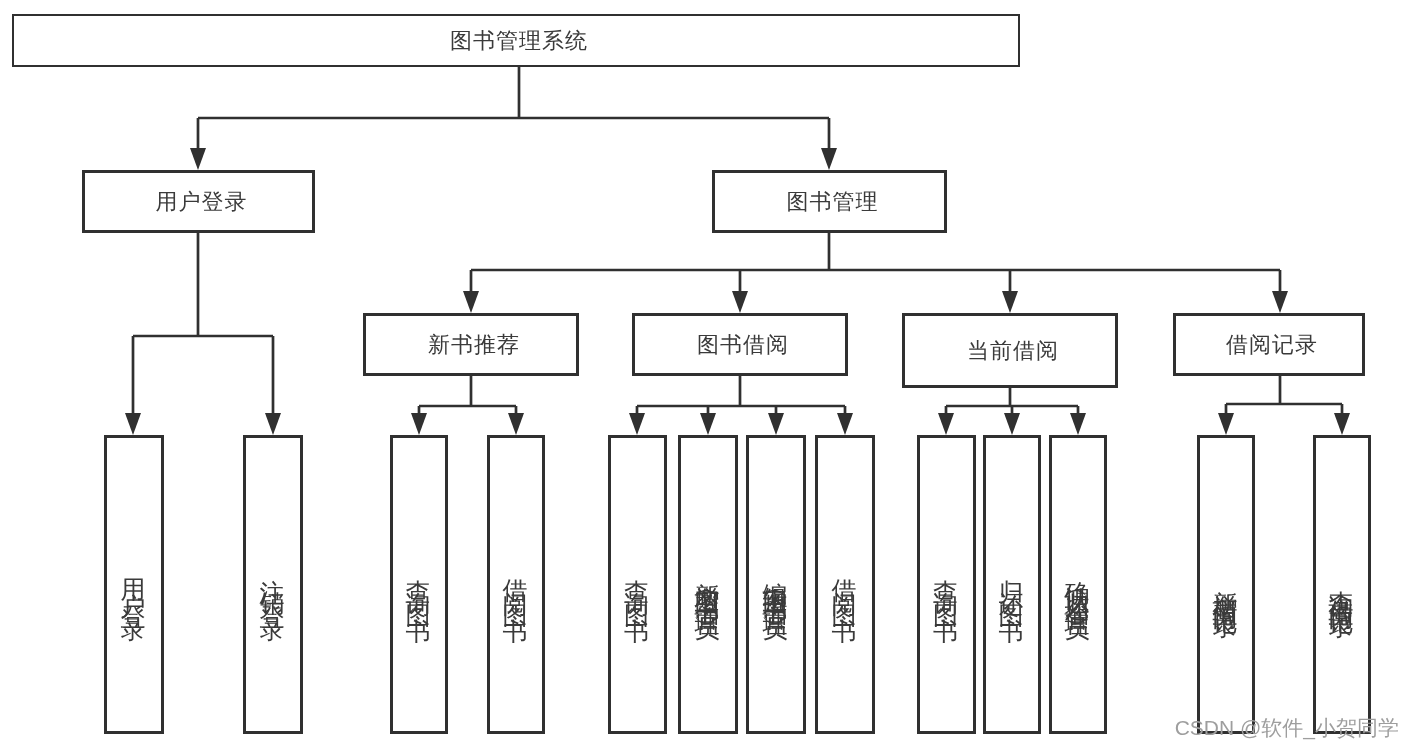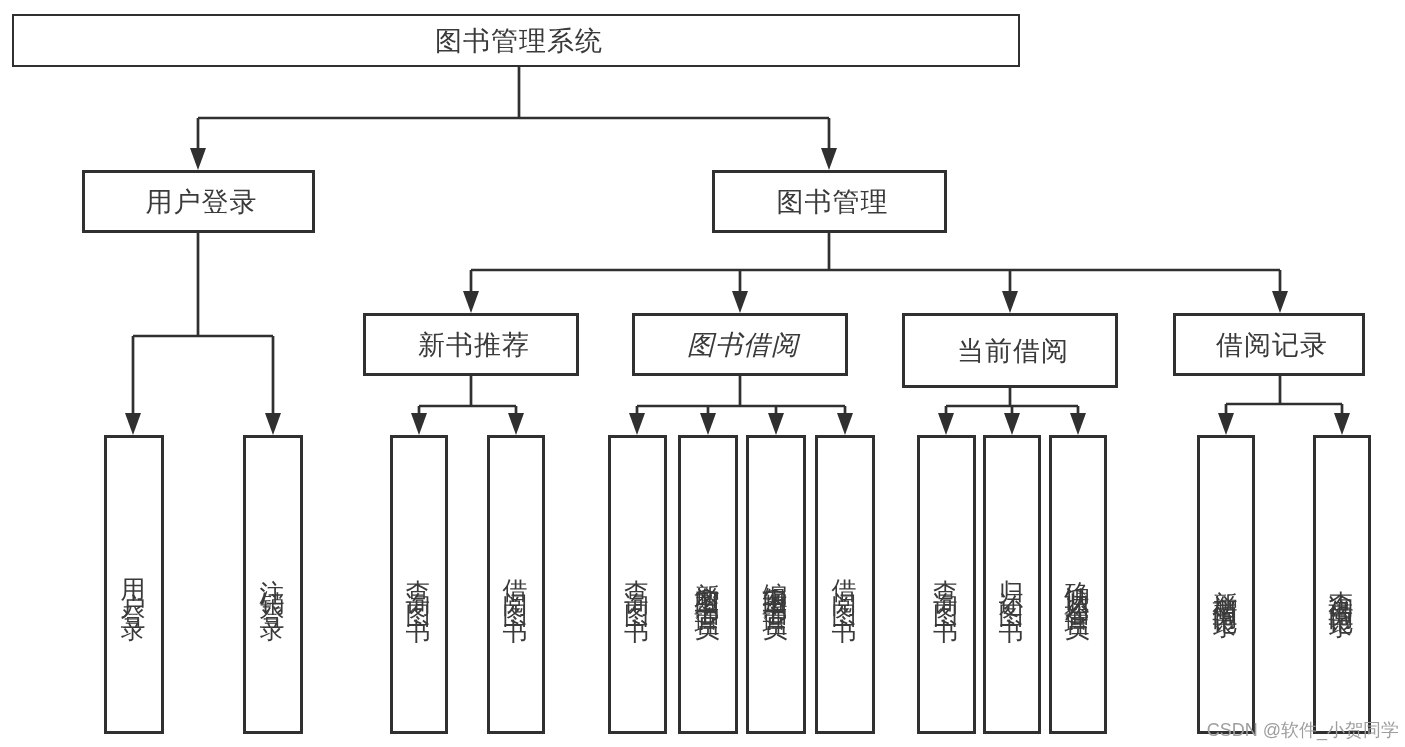--- a/index.html
+++ b/index.html
@@ -26,42 +26,42 @@
     box-sizing: border-box;
     border: 3px solid #303030;
     background: #ffffff;
     color: #3a3a3a;
     display: flex;
     align-items: center;
     justify-content: center;
     z-index: 2;
   }
   .hbox {
-    font-size: 27px;
+    font-size: 22px;
     letter-spacing: 1px;
     white-space: nowrap;
     padding-left: 6px;
   }
   .vbox {
     top: 435px;
     height: 299px;
     font-size: 25px;
     writing-mode: vertical-rl;
     text-orientation: mixed;
     letter-spacing: 5px;
     text-align: center;
   }
   .vbox.sparse {
     letter-spacing: 13px;
   }
   #watermark {
     position: absolute;
     right: 6px;
     bottom: 5px;
-    font-size: 18px;
+    font-size: 21px;
     color: #9e9e9e;
     z-index: 3;
     white-space: nowrap;
   }
 </style>
 </head>
 <body>
 
 <div id="stage">
 
@@ -112,21 +112,21 @@
   <div class="node hbox" style="left:82px; top:170px; width:233px; height:63px;">
     <span>用户登录</span>
   </div>
   <div class="node hbox" style="left:712px; top:170px; width:235px; height:63px;">
     <span>图书管理</span>
   </div>
 
   <div class="node hbox" style="left:363px; top:313px; width:216px; height:63px;">
     <span>新书推荐</span>
   </div>
-  <div class="node hbox" style="left:632px; top:313px; width:216px; height:63px;font-style:italic;">
+  <div class="node hbox" style="left:632px; top:313px; width:216px; height:63px;">
     <span>图书借阅</span>
   </div>
   <div class="node hbox" style="left:902px; top:313px; width:216px; height:75px;">
     <span>当前借阅</span>
   </div>
   <div class="node hbox" style="left:1173px; top:313px; width:192px; height:63px;">
     <span>借阅记录</span>
   </div>
 
   <div class="node vbox sparse" style="left:104px; width:60px;">

